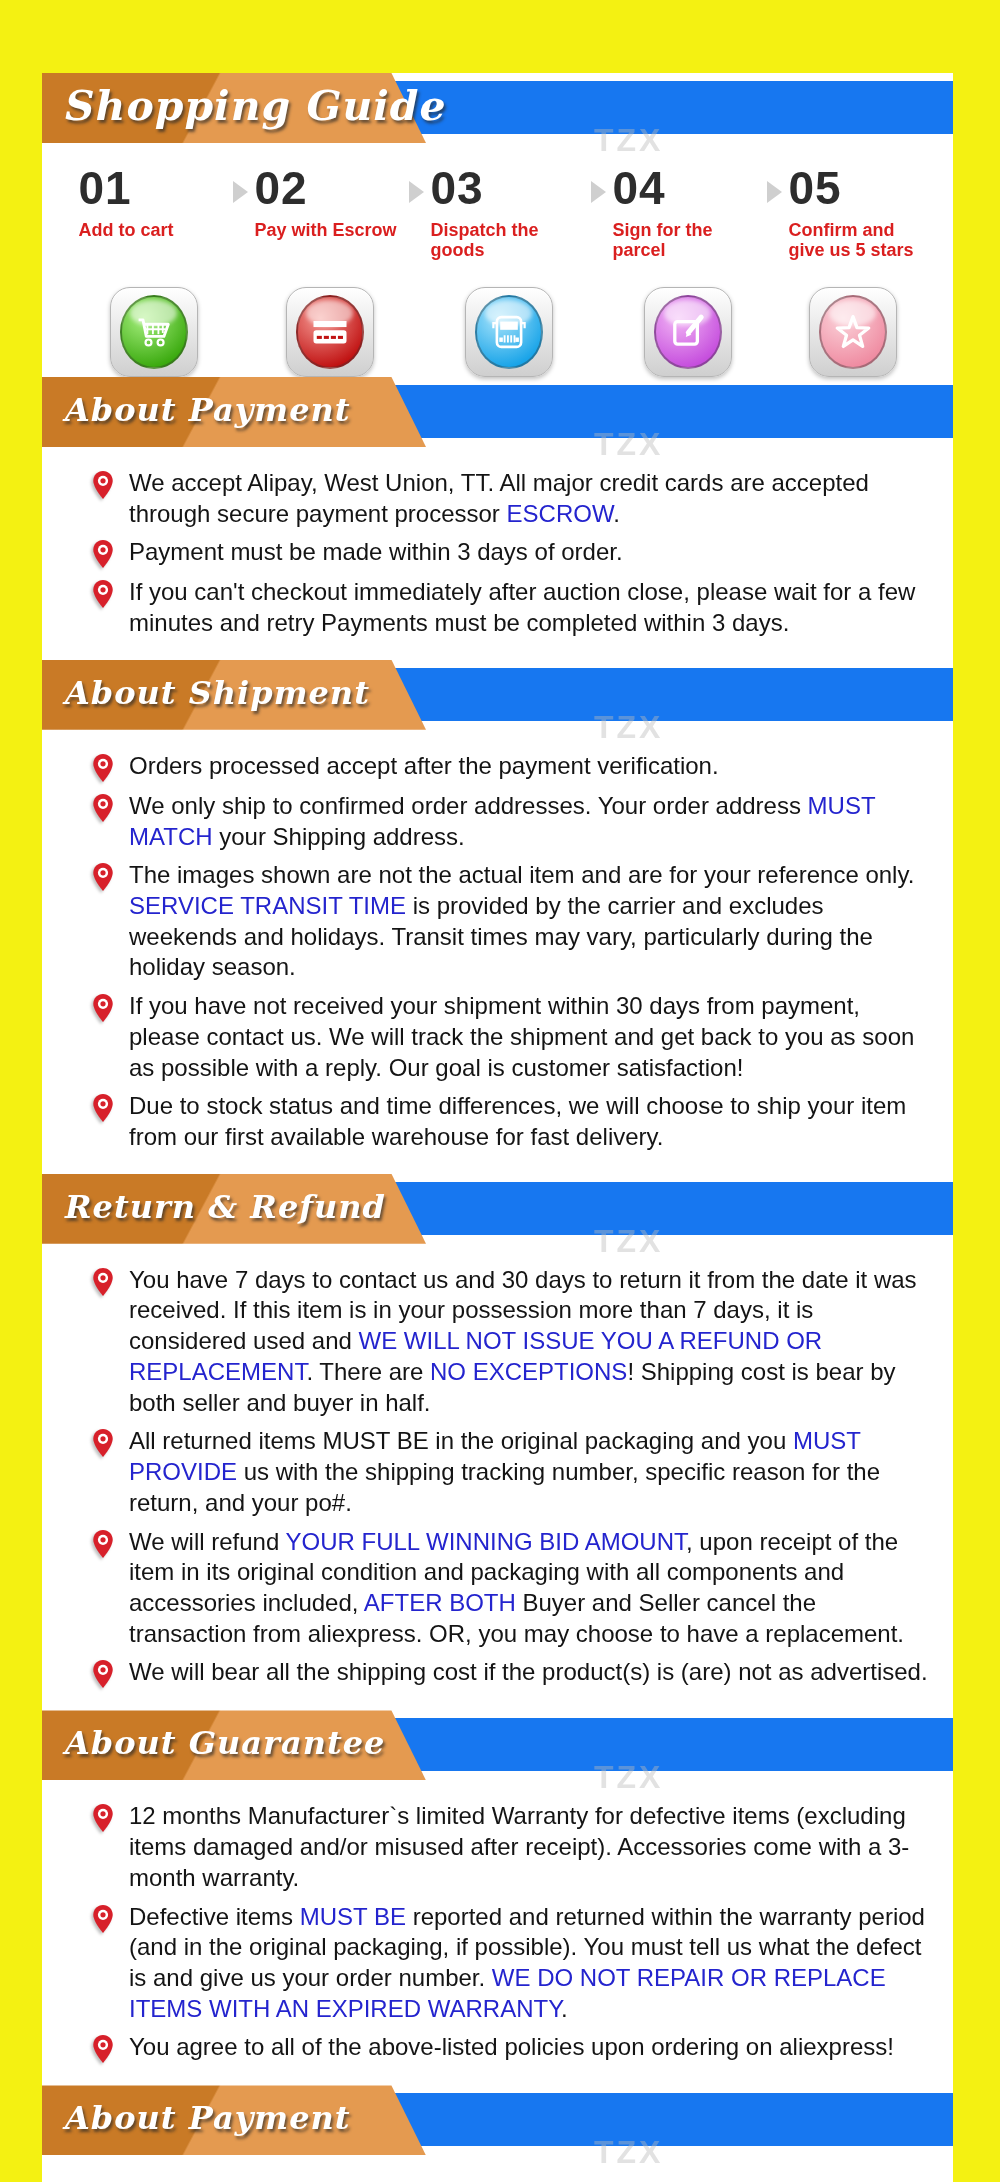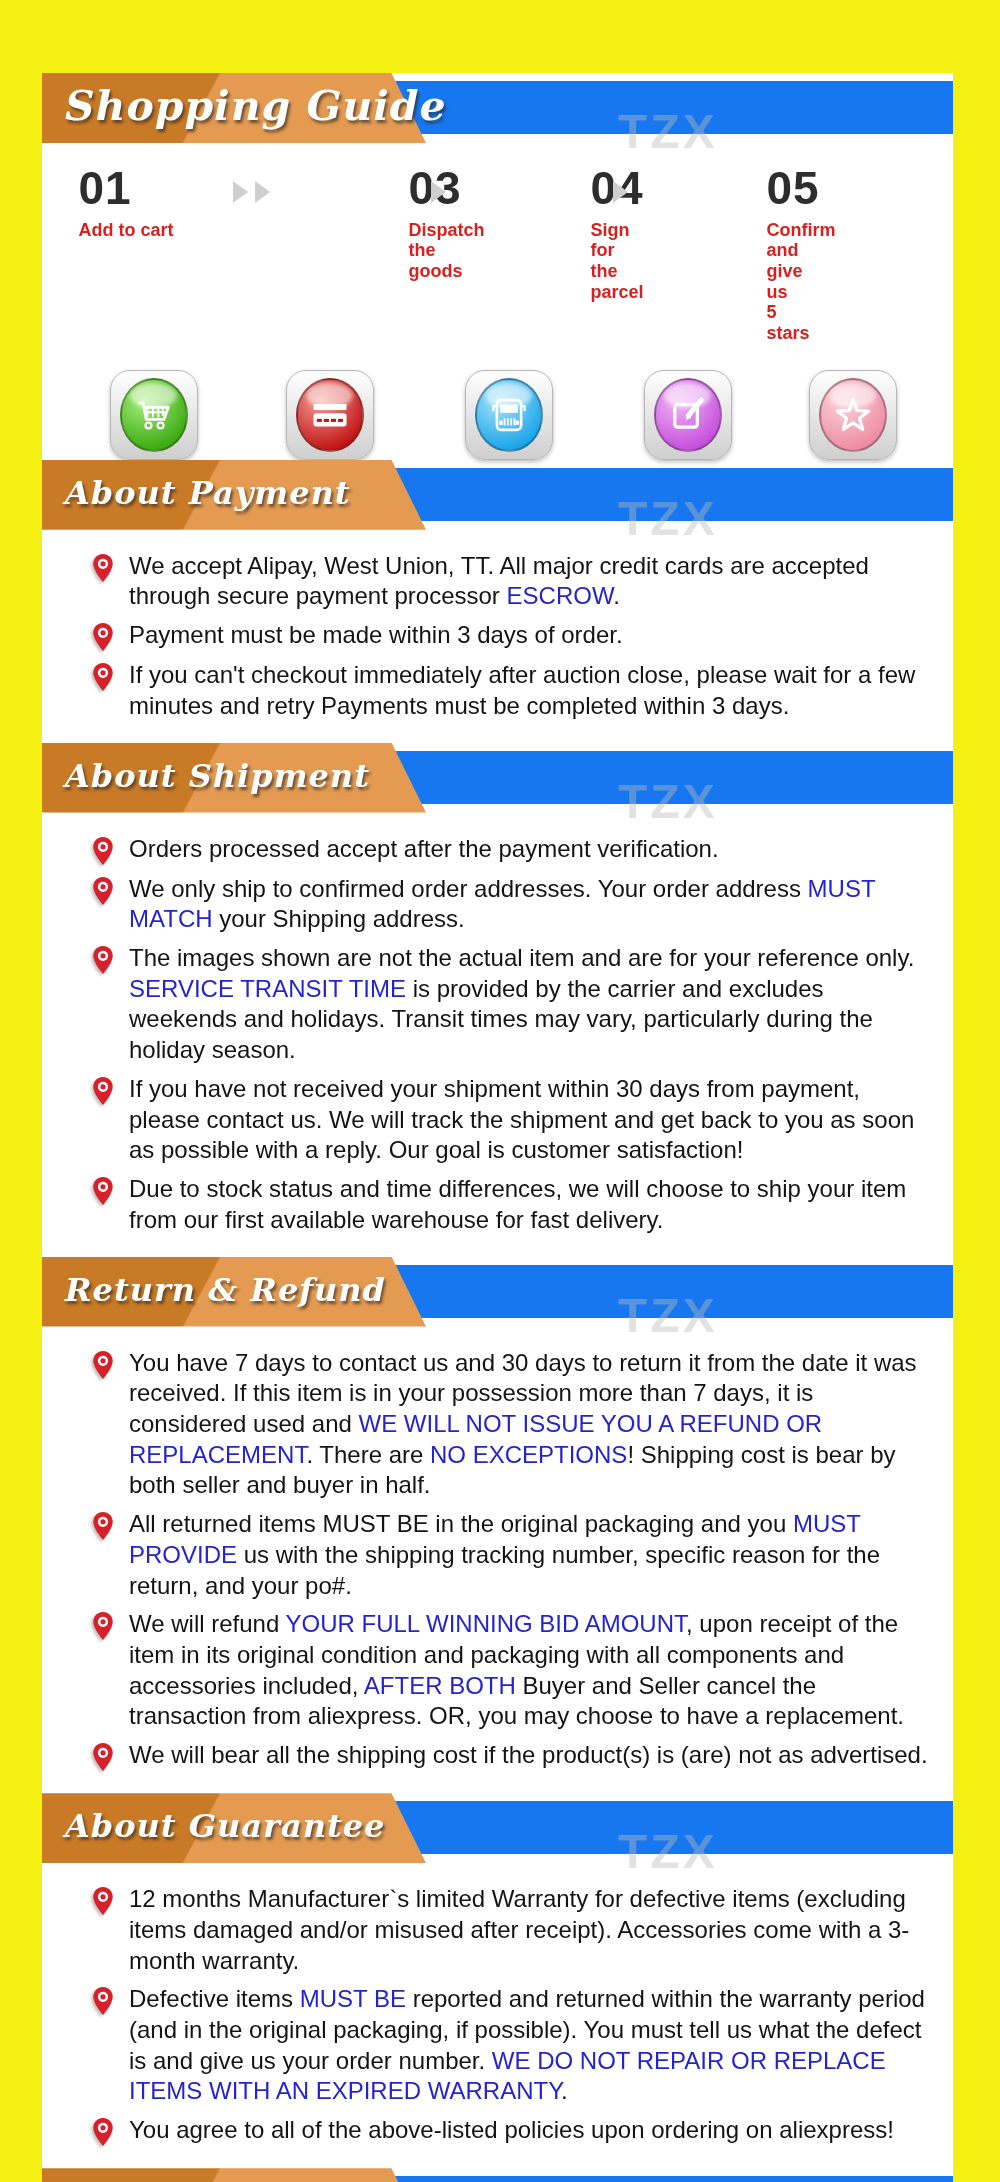--- a/index.html
+++ b/index.html
@@ -30,22 +30,22 @@
     position:absolute; left:23px; top:50%; transform:translateY(-54%);
     font-family:"DejaVu Serif", serif; font-style:italic; font-weight:700;
     color:#fff; text-shadow:2px 3px 3px rgba(40,40,40,.65); letter-spacing:1px;
     white-space:nowrap;
   }
   .banner.main{margin-top:23px;}
   .banner.main .banner-title{font-size:41px;}
   .banner.section .banner-title{font-size:32px;}
   .watermark{
     position:absolute; left:552px; bottom:-16px; z-index:3;
-    font-size:48px; font-weight:700; color:rgba(185,185,185,.42);
-    letter-spacing:3px; pointer-events:none;margin-left:24px;
+    font-size:32px; font-weight:700; color:rgba(185,185,185,.42);
+    letter-spacing:3px; pointer-events:none;
   }
   
   .flow{width:790px; margin:0 auto;}
   .steps-grid{
     display:grid; margin-top:20px;
     grid-template-columns:150px 18px 150px 18px 156px 18px 150px 18px 128px;
     align-items:start; justify-content:center; column-gap:4px;
   }
   .step-cell{}
   .step-num{font-size:46px; font-weight:700; color:#2d2d2d; line-height:1.1; letter-spacing:1px;}
@@ -98,20 +98,24 @@
     <span class="watermark">TZX</span>
   </div>
 
   <div class="flow">
     <div class="steps-grid" id="steps-grid">
         <div class="step-cell">
           <div class="step-num">01</div>
           <div class="step-label">Add to cart</div>
         </div>
         <div class="step-arrow"></div>
+        <div class="step-cell">
+          <div class="step-num">02</div>
+          <div class="step-label">Pay with Escrow</div>
+        </div>
         <div class="step-arrow"></div>
         <div class="step-cell">
           <div class="step-num">03</div>
           <div class="step-label">Dispatch the goods</div>
         </div>
         <div class="step-arrow"></div>
         <div class="step-cell">
           <div class="step-num">04</div>
           <div class="step-label">Sign for the parcel</div>
         </div>

